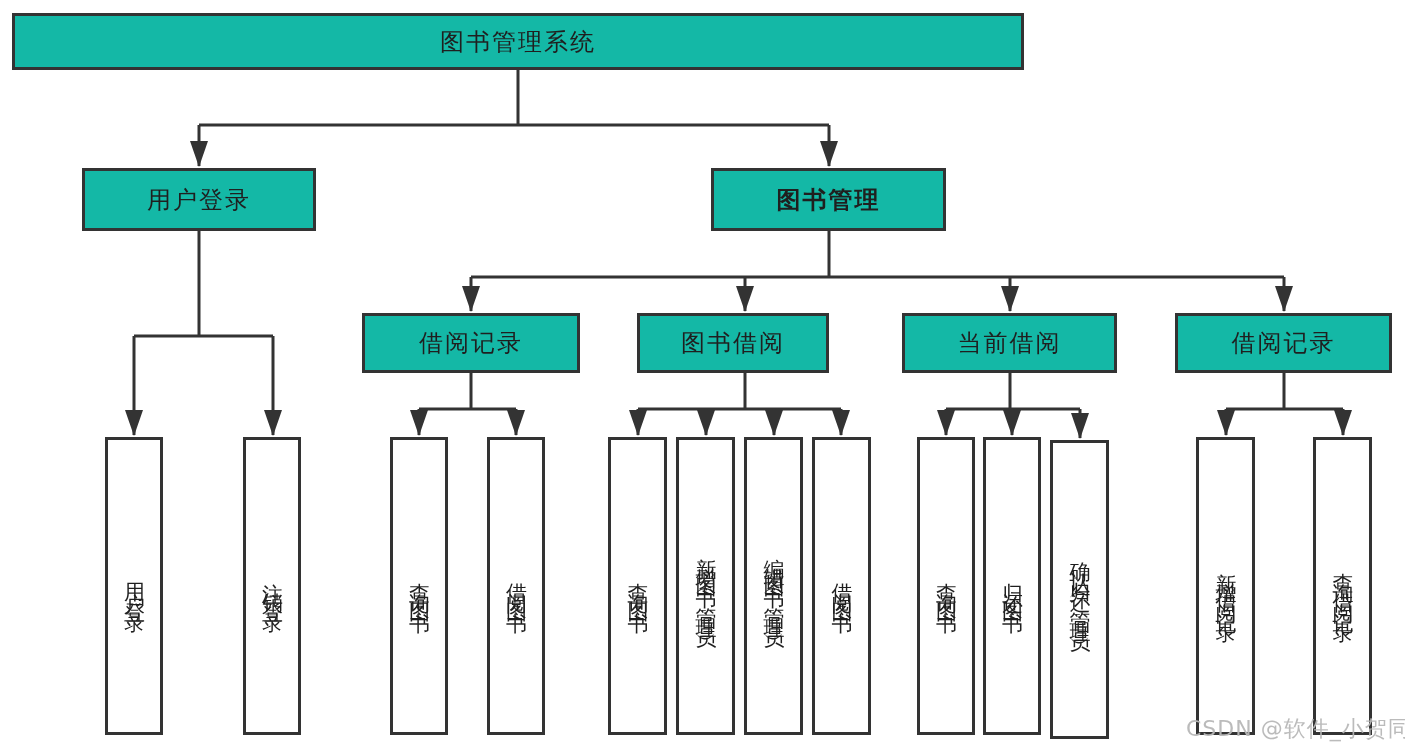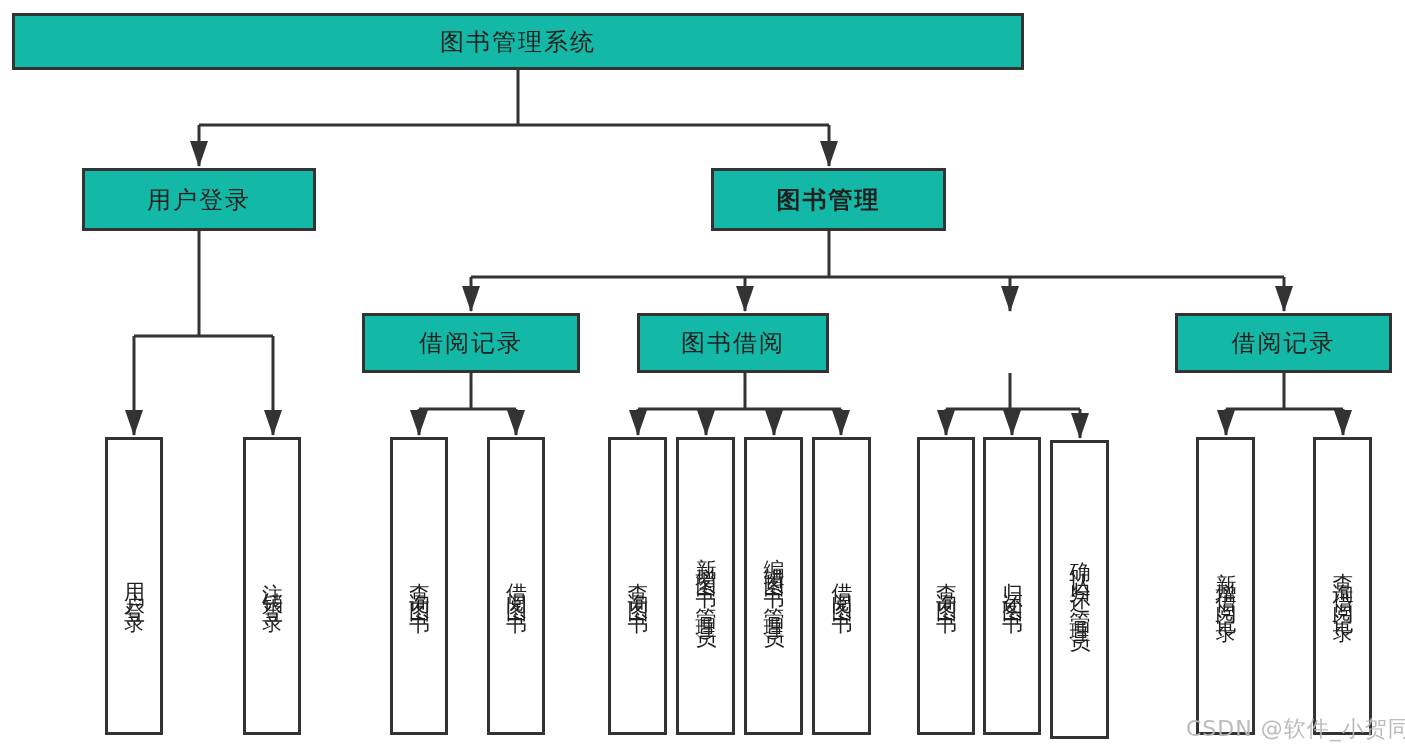--- a/index.html
+++ b/index.html
@@ -103,20 +103,21 @@
     </g>
   </svg>
 
   <div class="box" style="left:12px; top:13px; width:1012px; height:57px;">图书管理系统</div>
 
   <div class="box" style="left:82px; top:168px; width:234px; height:63px;">用户登录</div>
   <div class="box" style="left:711px; top:168px; width:235px; height:63px;font-weight:bold;">图书管理</div>
 
   <div class="box" style="left:362px; top:313px; width:218px; height:60px;">借阅记录</div>
   <div class="box" style="left:637px; top:313px; width:192px; height:60px;">图书借阅</div>
+  <div class="box" style="left:902px; top:313px; width:215px; height:60px;">当前借阅</div>
   <div class="box" style="left:1175px; top:313px; width:217px; height:60px;">借阅记录</div>
 
   <div class="vbox" style="left:105px; top:437px; width:58px; height:298px;">
     <span class="vlabel">用户登录</span>
   </div>
   <div class="vbox" style="left:243px; top:437px; width:58px; height:298px;">
     <span class="vlabel">注销登录</span>
   </div>
 
   <div class="vbox" style="left:390px; top:437px; width:58px; height:298px;">

